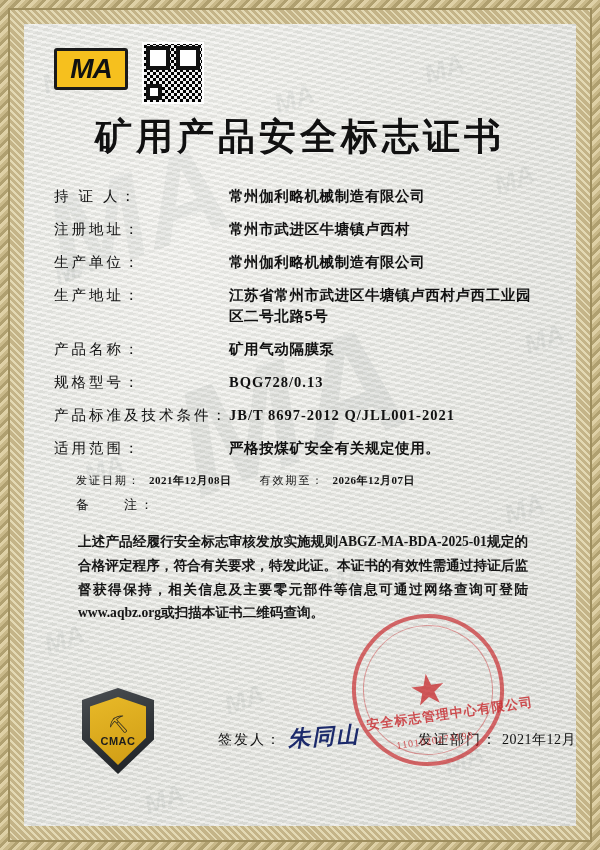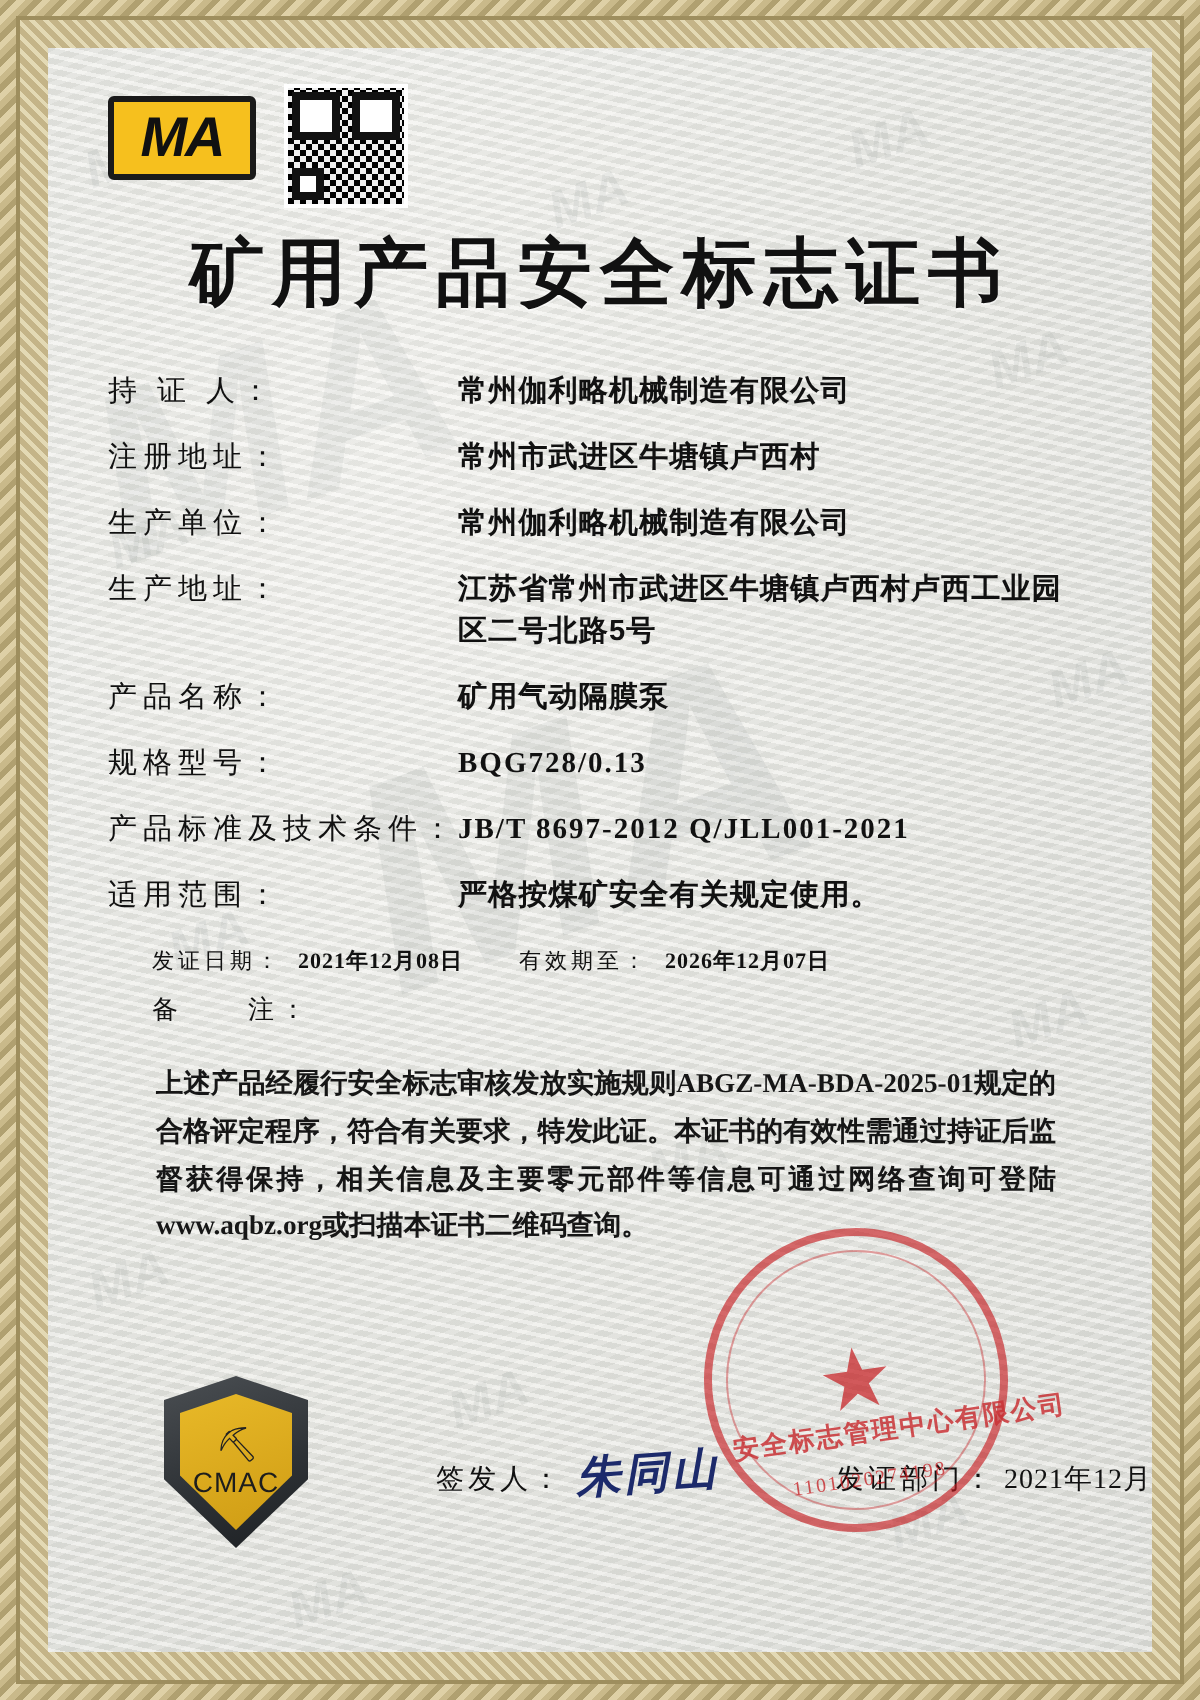--- a/index.html
+++ b/index.html
@@ -254,21 +254,21 @@
     clip-path: polygon(50% 0%, 100% 14%, 100% 60%, 50% 100%, 0% 60%, 0% 14%);
     display: flex; flex-direction: column;
     align-items: center; justify-content: center;
     gap: 2px;
   }
   .shield-glyph {
     font-size: 17px; color: #222; line-height: 1;
     letter-spacing: -1px;
   }
   .shield-txt {
-    font-size: 14px; font-weight: normal; color: #1d1d1d;
+    font-size: 11px; font-weight: bold; color: #1d1d1d;
     letter-spacing: .5px;
   }
 
   .signrow {
     position: absolute;
     left: 130px; right: 0; bottom: 28px;
     display: flex;
     align-items: baseline;
     font-size: 14px;
     color: #111;

